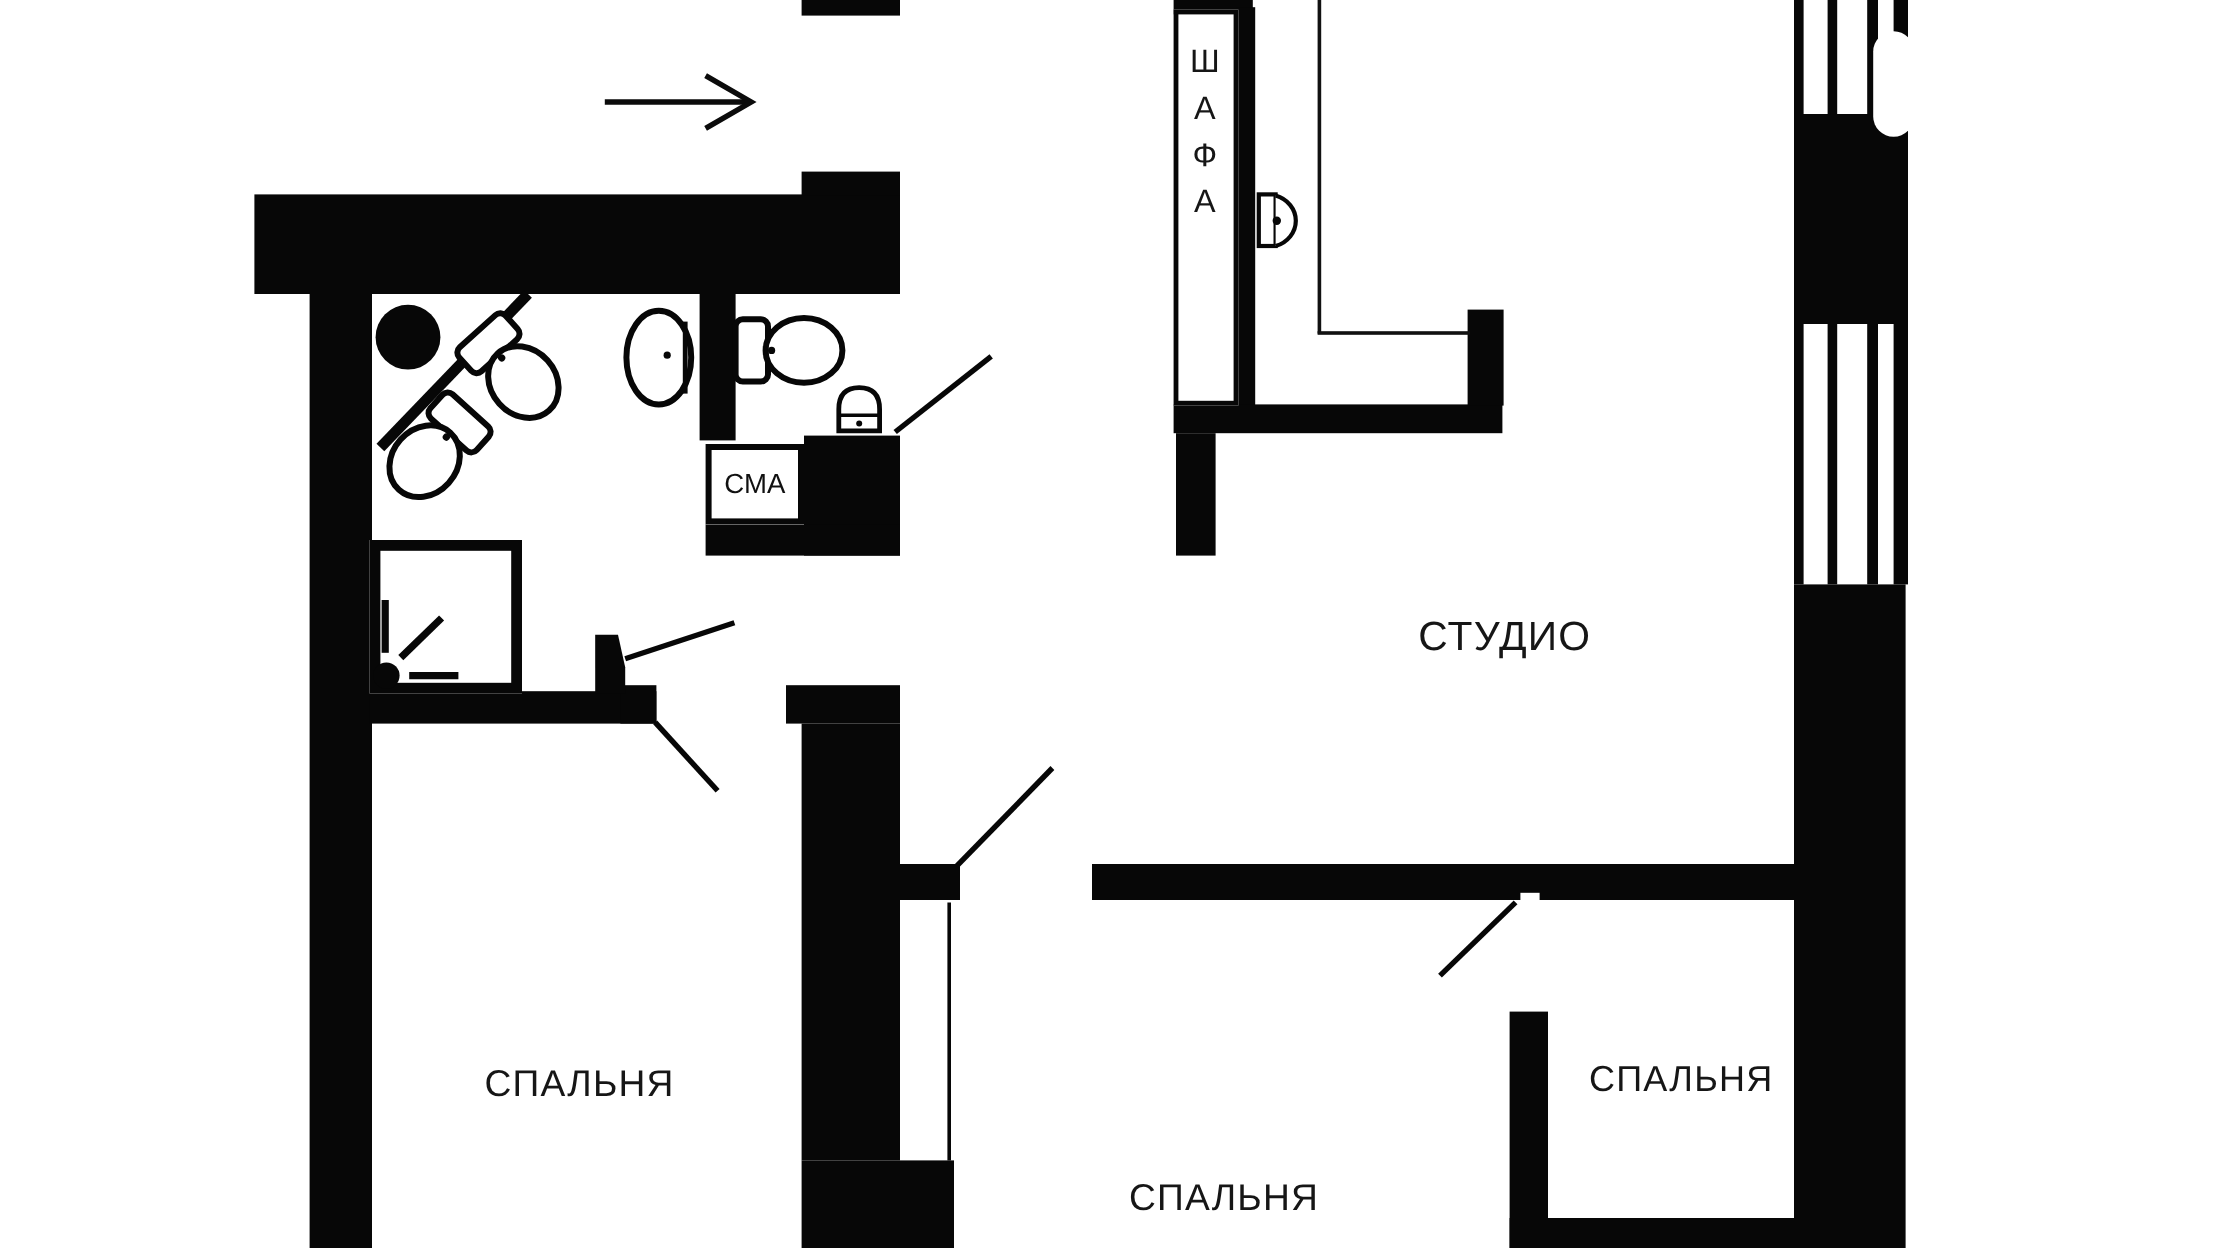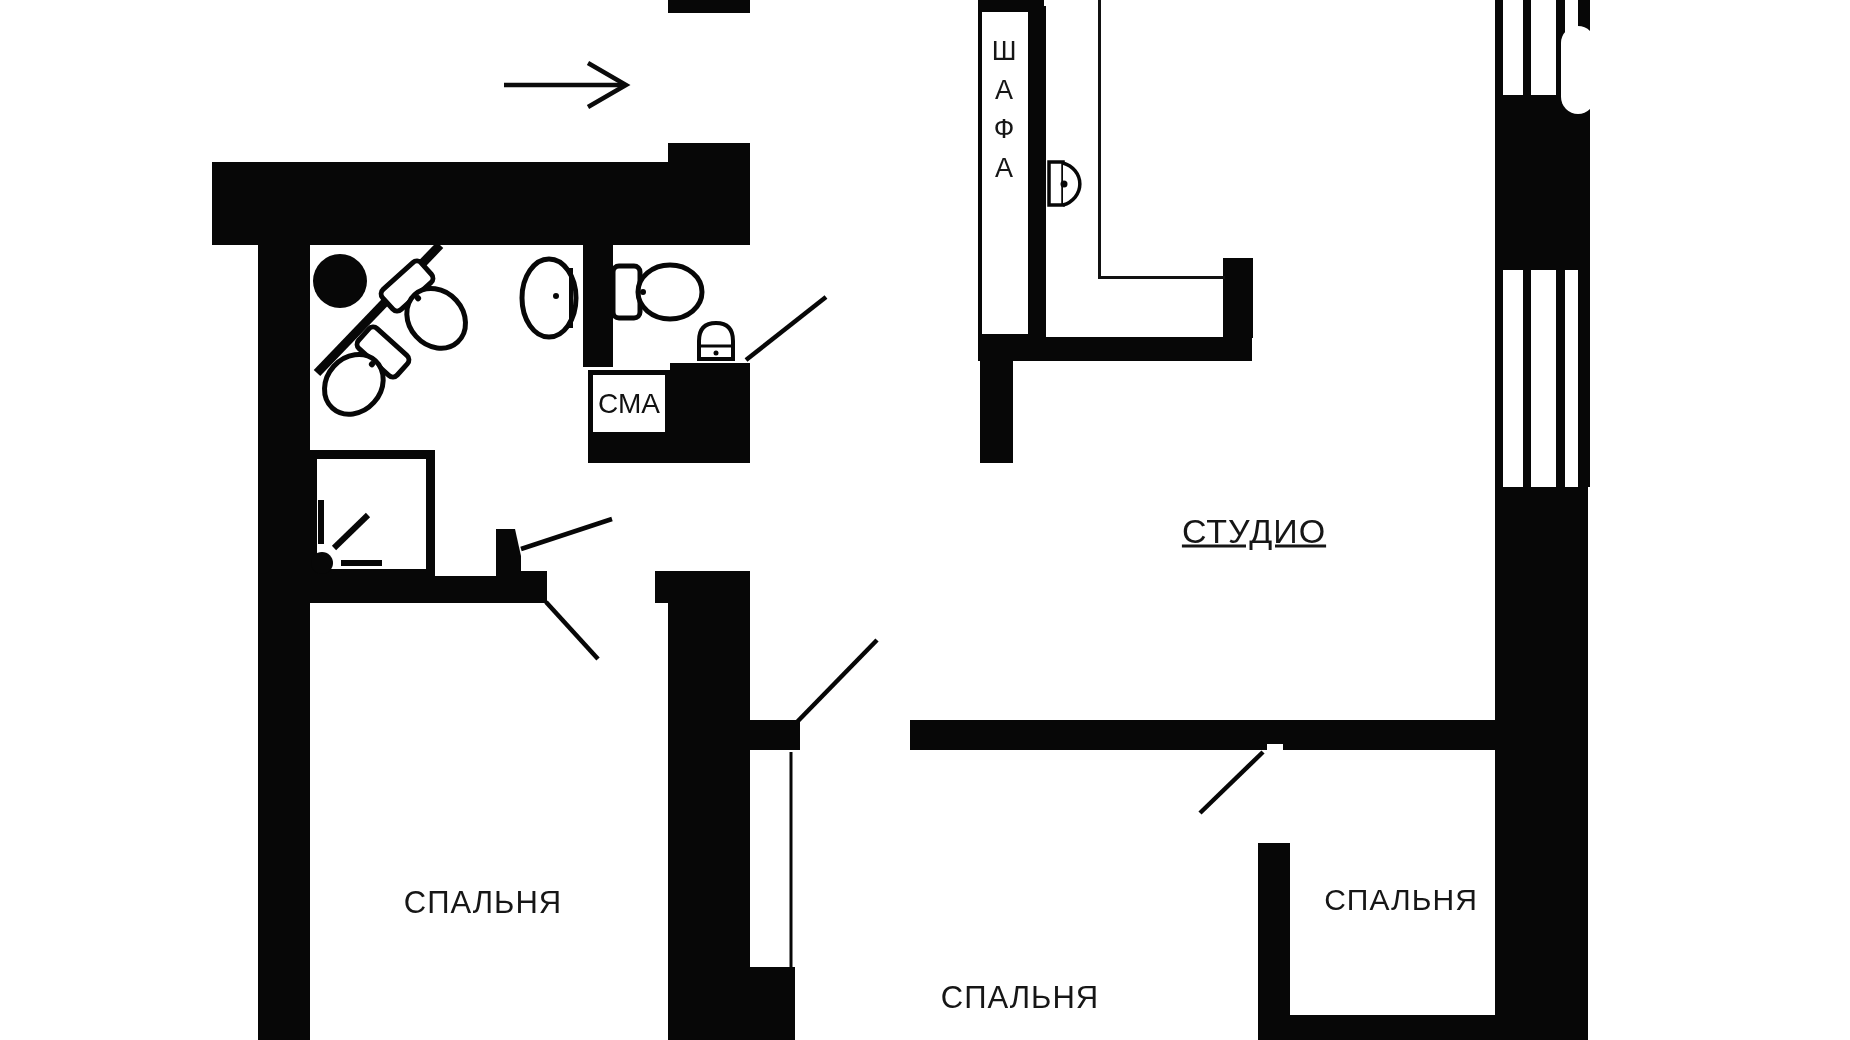--- a/index.html
+++ b/index.html
@@ -28,21 +28,21 @@
     font-size:27px;
     letter-spacing:9px;
     font-weight:400;
   }
   .sma-box{
     position:absolute;
     left:588px;top:370px;width:72px;height:57px;
     background:#ffffff;border:5px solid #070707;
     display:flex;align-items:center;justify-content:center;
   }
-  .sma-box span{font-size:28px;color:#111;}
+  .sma-box span{font-size:23px;color:#111;}
   .closet-box{
     position:absolute;
     left:978px;top:8px;width:46px;height:322px;
     background:#ffffff;border:4px solid #070707;
   }
   .shower-box{
     position:absolute;
     left:308px;top:450px;width:109px;height:110px;
     background:#ffffff;border:9px solid #070707;
   }
@@ -157,19 +157,19 @@
 
     <line x1="1263" y1="752" x2="1200" y2="813" stroke="#070707" stroke-width="4.5"></line>
 
     <g>
       <rect x="1049" y="162" width="14" height="43" fill="#ffffff" stroke="#070707" stroke-width="3.5"></rect>
       <path d="M1063 163 A24 22 0 0 1 1063 205" fill="#ffffff" stroke="#070707" stroke-width="3.5"></path>
       <circle cx="1064" cy="184" r="3.5" fill="#070707"></circle>
     </g>
   </svg>
 
-  <div class="room-label" style="left:1254px;top:531px;font-size:34px;text-decoration:underline;">СТУДИО</div>
+  <div class="room-label" style="left:1254px;top:531px;font-size:34px;">СТУДИО</div>
   <div class="room-label" style="left:483px;top:903px;font-size:31px;">СПАЛЬНЯ</div>
   <div class="room-label" style="left:1020px;top:998px;font-size:31px;">СПАЛЬНЯ</div>
   <div class="room-label" style="left:1401px;top:900px;font-size:30px;">СПАЛЬНЯ</div>
   <div class="shafa-label" style="left:988px;top:36px;">ШАФА</div>
 
 </div>
 
 </body></html>

